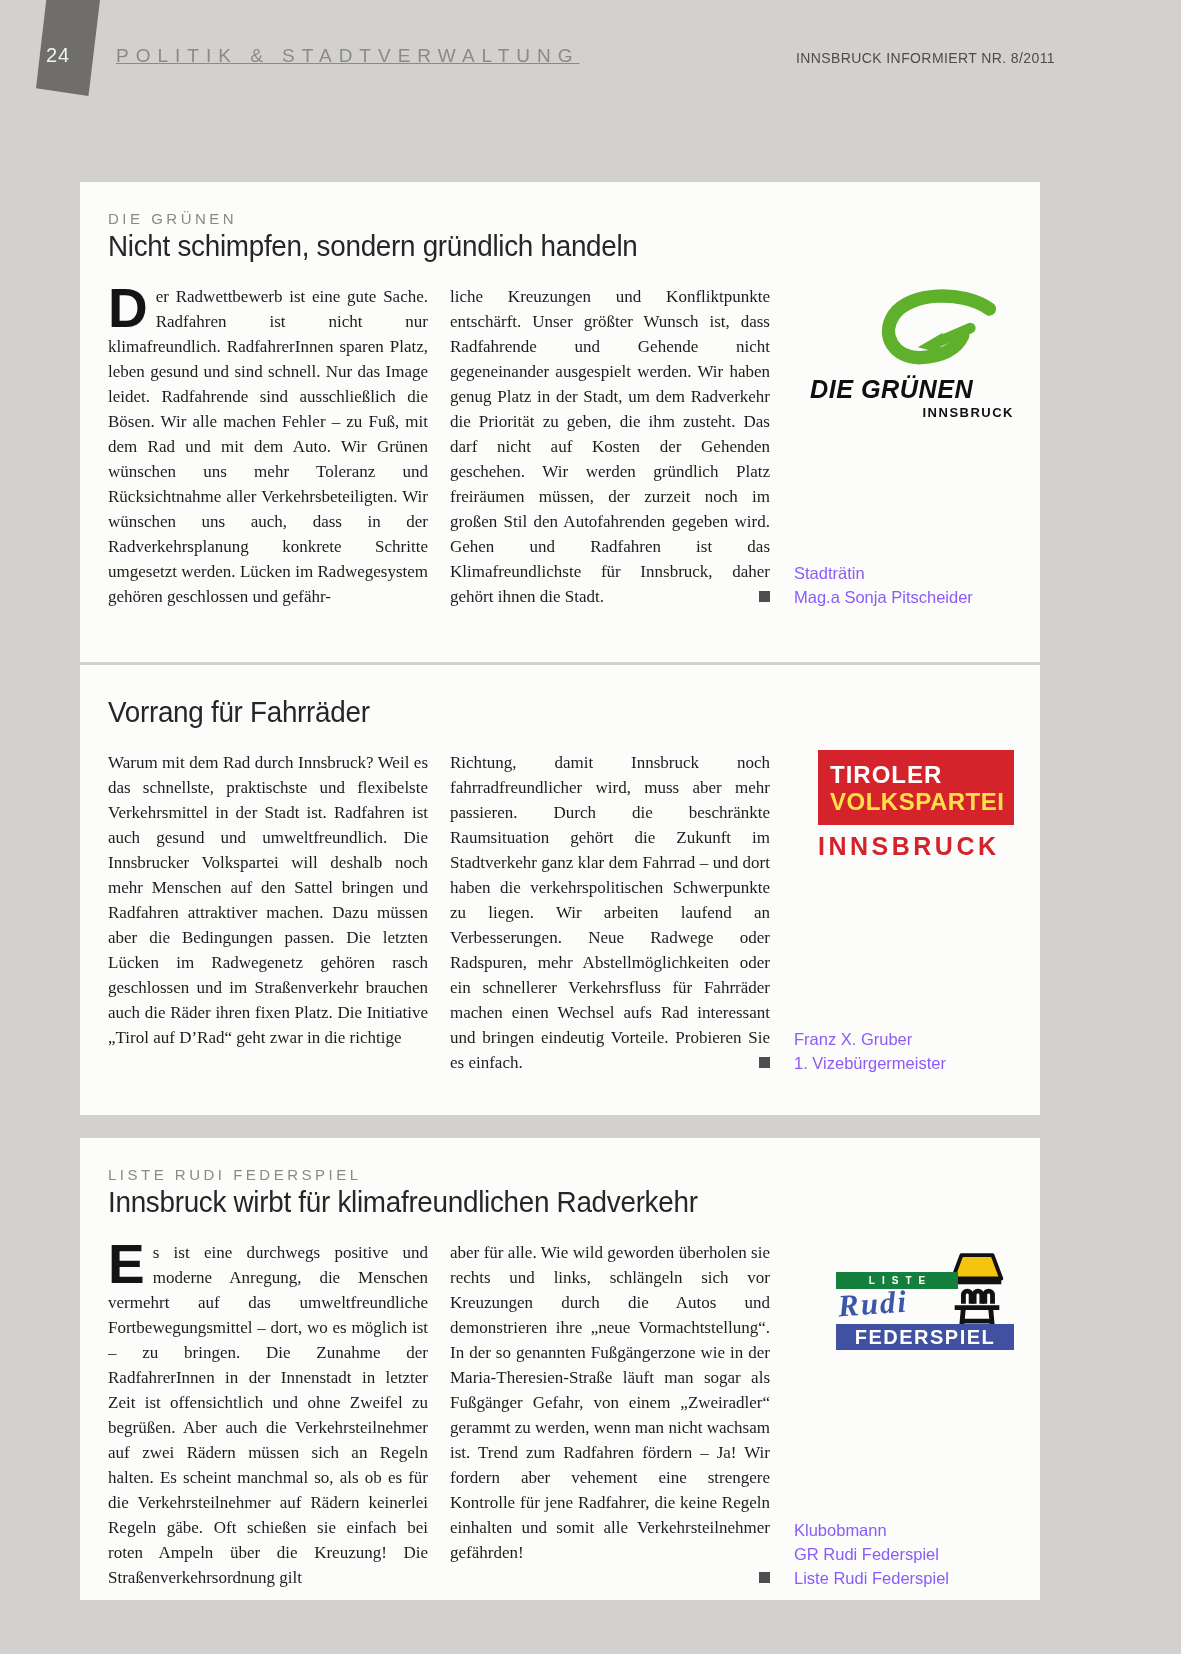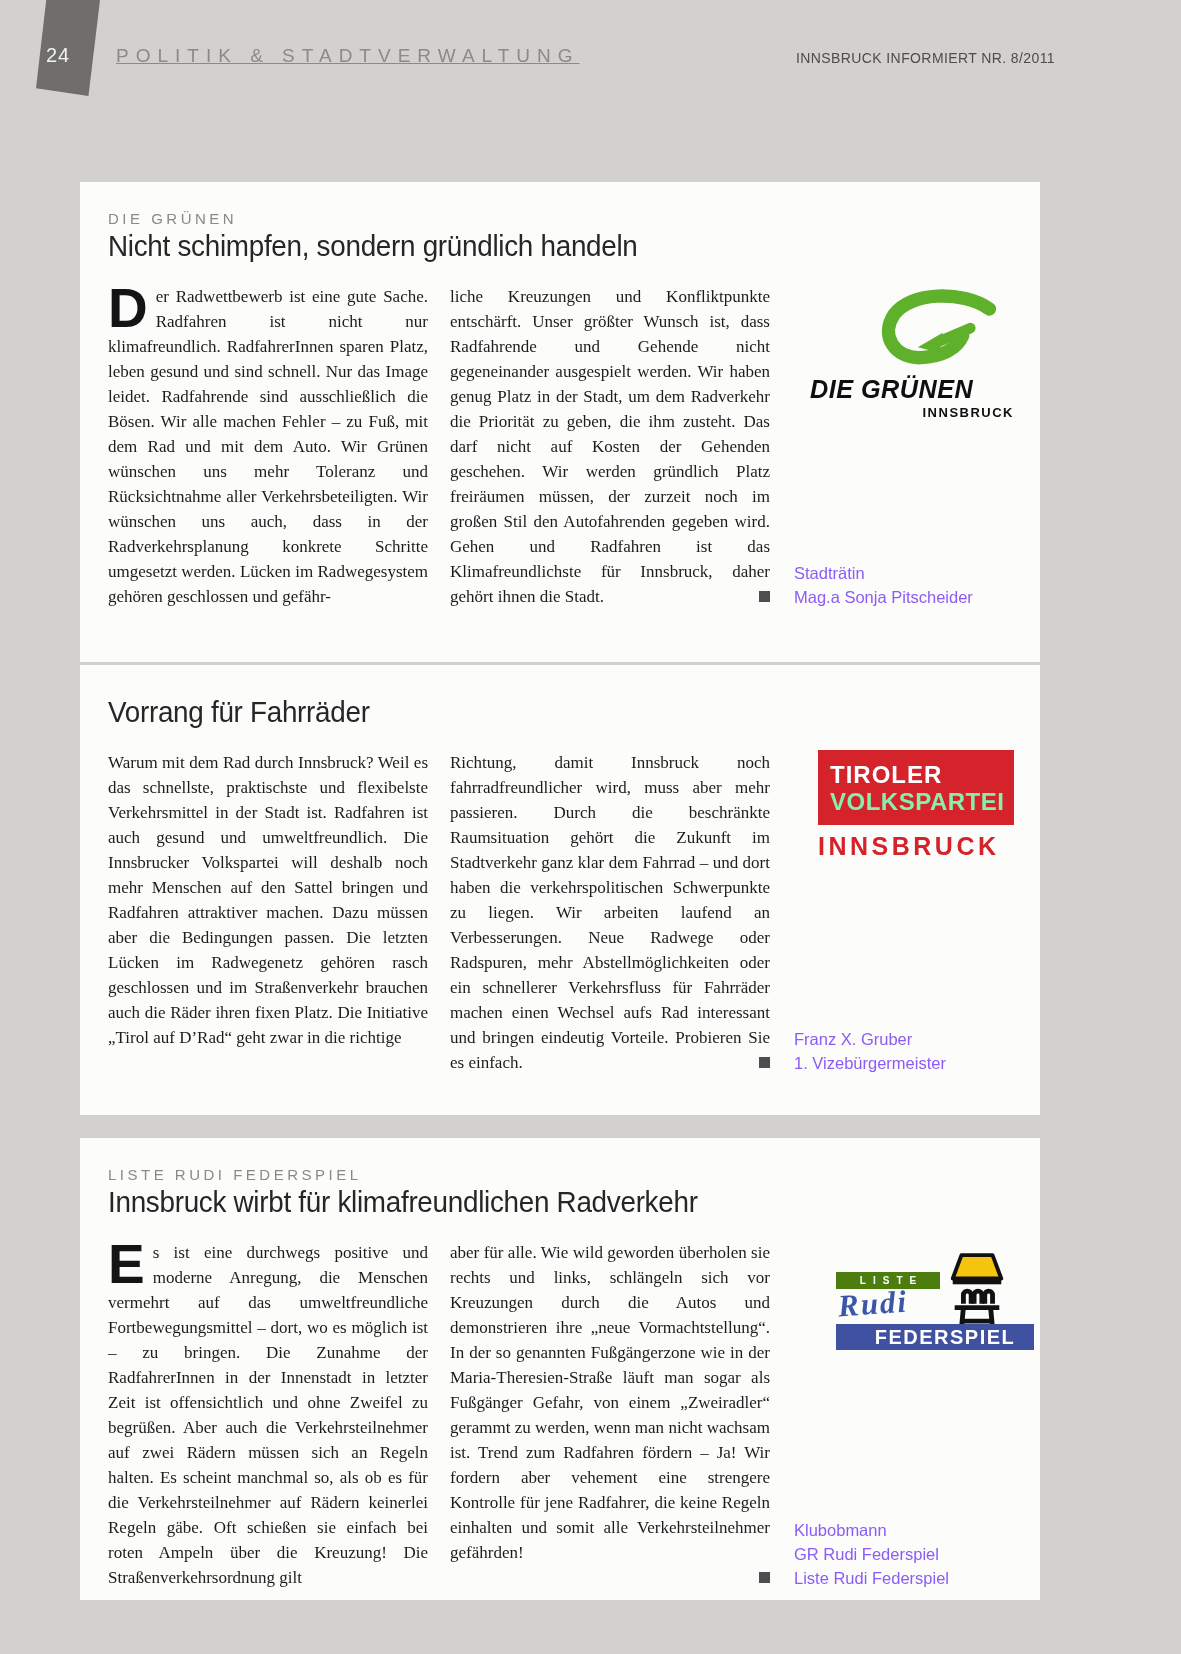--- a/index.html
+++ b/index.html
@@ -65,42 +65,42 @@
     font-size:26px;font-weight:700;font-style:italic;color:#0f0f0f;
     letter-spacing:.5px;white-space:nowrap;transform:scaleX(.97);transform-origin:left;
   }
   .gruene-sub{
     text-align:right;font-size:13px;font-weight:700;color:#0f0f0f;letter-spacing:1.5px;
   }
   
   .logo-oevp{width:196px;margin-left:auto;}
   .oevp-box{background:#d4232b;padding:11px 12px 10px;box-sizing:border-box;}
   .oevp-l1{color:#fff;font-weight:700;font-size:24px;letter-spacing:1px;line-height:27px;}
-  .oevp-l2{color:#86efac;font-weight:700;font-size:24px;letter-spacing:.5px;line-height:27px;}
+  .oevp-l2{color:#fde047;font-weight:700;font-size:24px;letter-spacing:.5px;line-height:27px;}
   .oevp-l3{
     color:#d4232b;font-weight:700;font-size:25px;letter-spacing:3.5px;margin-top:7px;
     white-space:nowrap;
   }
   
   .logo-federspiel{position:relative;width:178px;height:104px;margin-left:auto;margin-top:8px;}
   .fed-tower{position:absolute;right:4px;top:0;}
   .fed-liste{
-    position:absolute;left:0;top:24px;width:104px;height:17px;background:#4d7c0f;
+    position:absolute;left:0;top:24px;width:122px;height:17px;background:#15803d;
     color:#fff;font-size:10px;font-weight:700;letter-spacing:7px;
     text-align:center;line-height:17px;text-indent:7px;
   }
   .fed-script{
     position:absolute;left:2px;top:38px;
     font-family:"Liberation Serif",serif;font-style:italic;font-weight:700;
     font-size:31px;color:#3b57a8;transform:rotate(-4deg);letter-spacing:2px;
   }
   .fed-name{
     position:absolute;left:0;top:76px;width:178px;height:26px;background:#3f51a0;
     color:#fff;font-weight:700;font-size:20px;letter-spacing:1.5px;
-    text-align:center;line-height:26px;padding-left:20px;
+    text-align:center;line-height:26px;
   }
 </style>
 </head>
 <body>
 
 <div class="pagenum-box"></div>
 <div class="pagenum">24</div>
 <div class="section-title">POLITIK &amp; STADTVERWALTUNG</div>
 <div class="issue">INNSBRUCK INFORMIERT NR. 8/2011</div>
 

